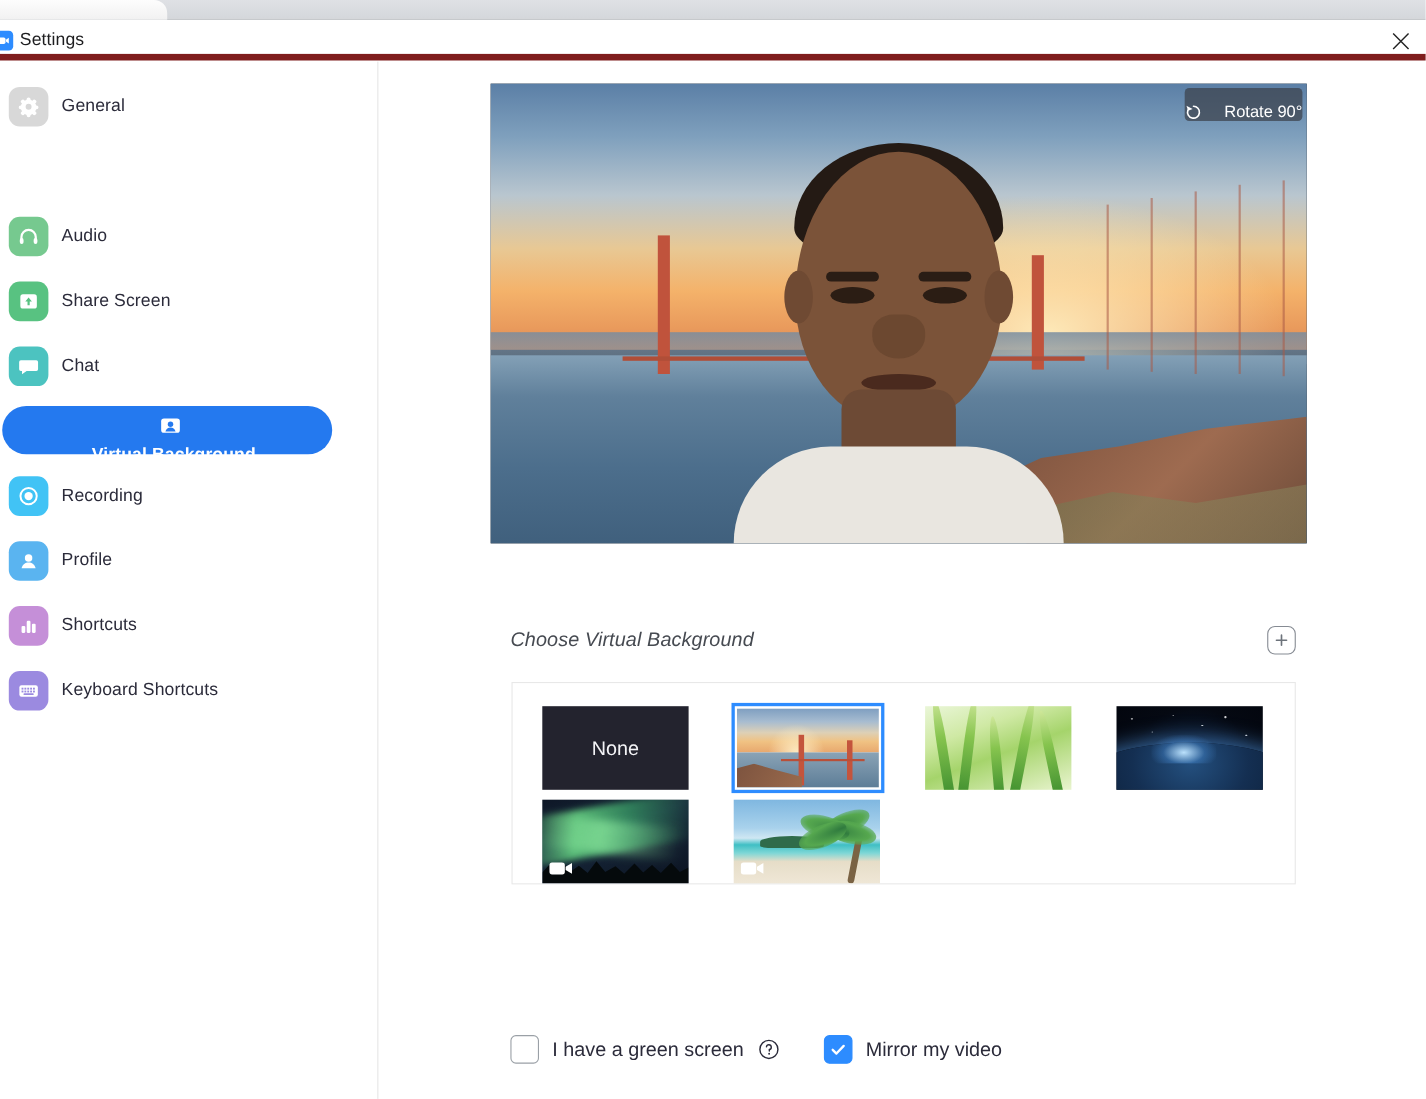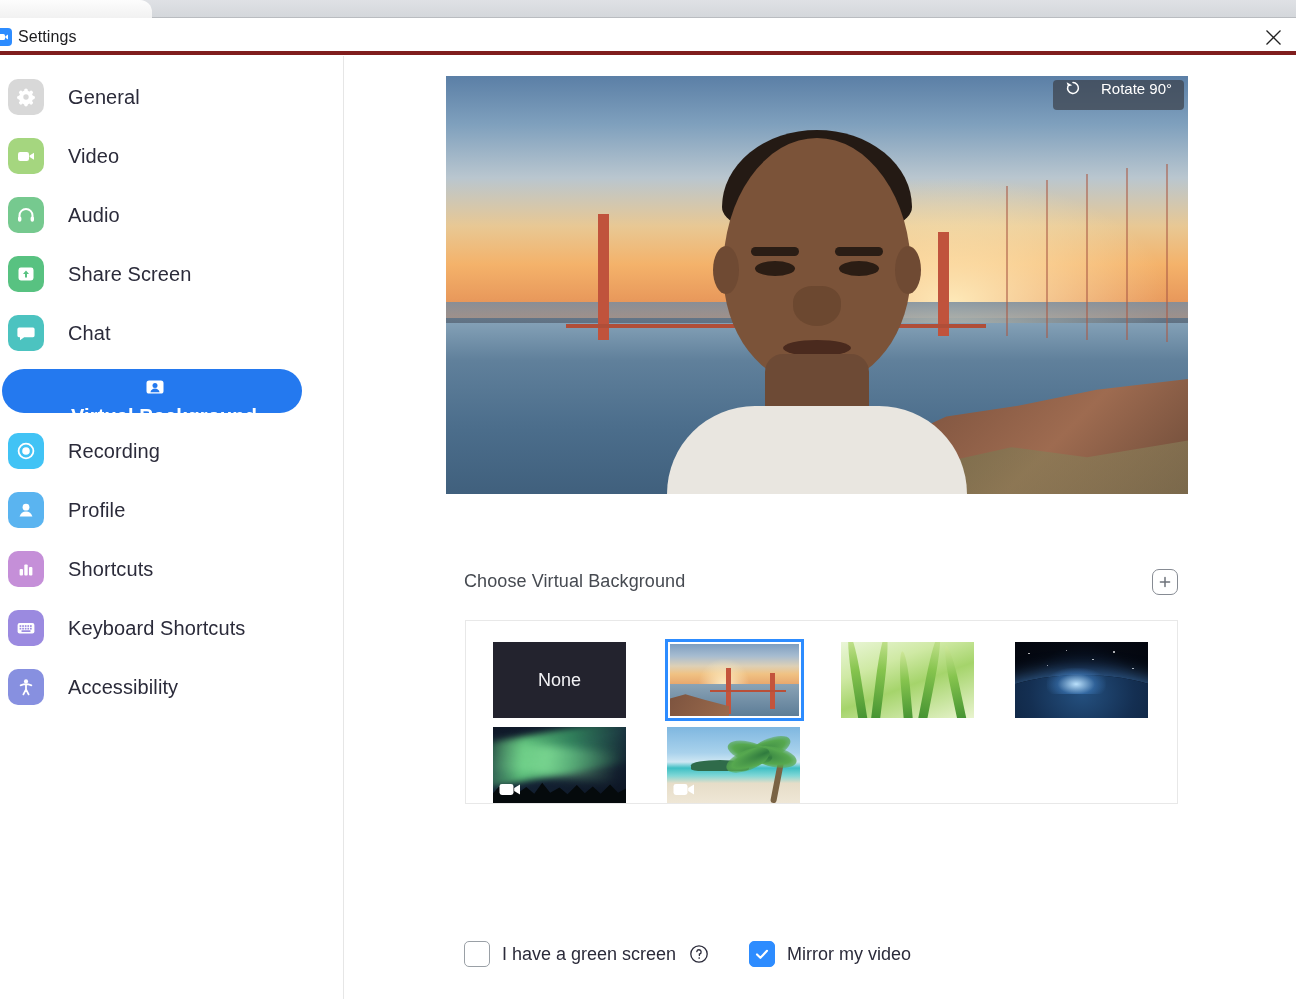--- a/index.html
+++ b/index.html
@@ -19,21 +19,21 @@
   .top-tab {
     position: absolute; left: 0; top: 0; width: 152px; height: 18px;
     background: linear-gradient(#fdfdfd, #f1f1f1);
     border-top-right-radius: 12px;
   }
 
   
   .titlebar {
     position: absolute; left: 0; top: 19px; width: 1296px; height: 36px;
     background: #ffffff;
-    border-bottom: 4px solid #7f1d1d;
+    border-bottom: 6px solid #7f1d1d;
   }
   .app-badge {
     position: absolute; left: -6px; top: 9px; width: 18px; height: 18px;
     background: #2d8cff; border-radius: 4px;
     display: flex; align-items: center; justify-content: center;
   }
   .app-badge svg { display: block; }
   .title-text {
     position: absolute; left: 18px; top: 8px;
     font-size: 16px; color: #1d1d1f; line-height: 20px;
@@ -58,21 +58,21 @@
     border-radius: 22px; cursor: pointer;
   }
   .nav-item.active { background: #2479ef; flex-direction: column; }
   .nav-icon {
     width: 36px; height: 36px; border-radius: 10px; margin-left: 6px;
     flex: 0 0 36px;
     display: flex; align-items: center; justify-content: center;
   }
   .nav-item.active .nav-icon { background: transparent; }
   .nav-label {
-    margin-left: 24px; font-size: 20px; color: #2b2b3a; letter-spacing: .1px;
+    margin-left: 12px; font-size: 16px; color: #2b2b3a; letter-spacing: .1px;
   }
   .nav-item.active .nav-label { color: #ffffff; font-weight: bold; }
   .nav-icon svg { display: block; }
 
   
   .main {
     position: absolute; left: 345px; top: 56px; width: 951px; height: 943px;
     background: #ffffff;
   }
 
@@ -155,30 +155,30 @@
     width: 48px; height: 40px; background: #6c4830;
     border-radius: 40% 40% 50% 50%;
   }
   .p-mouth {
     position: absolute; left: 50%; transform: translateX(-50%); bottom: 138px;
     width: 68px; height: 16px; background: #4a2a1e; border-radius: 50%;
   }
 
   .rotate-btn {
     position: absolute; right: 4px; top: 4px;
-    height: 30px; padding: 0 12px;
+    height: 30px; padding: 0 0;
     background: rgba(60,65,75,.72); border-radius: 4px;
-    display: flex; align-items: flex-start; gap: 20px;
+    display: flex; align-items: flex-end; gap: 20px;
     color: #ffffff; font-size: 15px; cursor: pointer;
   }
   .rotate-btn svg { display: block; }
 
   
   .choose-row {
-    position: absolute; left: 119px; top: 513px; width: 714px; height: 34px;
+    position: absolute; left: 119px; top: 513px; width: 714px; height: 34px; font-style: italic;
   }
   .choose-title {
     position: absolute; left: 0; top: 2px;
     font-size: 18px; color: #464a51; letter-spacing: .1px;
   }
   .add-btn {
     position: absolute; right: 0; top: 0; width: 26px; height: 26px;
     border: 1.6px solid #868b93; border-radius: 7px;
     display: flex; align-items: center; justify-content: center;
     cursor: pointer;
@@ -339,29 +339,20 @@
   <div class="nav-item" style="top:19px">
     <div class="nav-icon" style="background:#d8d8d8">
       <svg width="22" height="22" viewBox="0 0 22 22">
         <path fill="#ffffff" d="M11 2.6c1 0 1.8.8 1.8 1.8v.3a6.6 6.6 0 0 1 1.6.9l.3-.2a1.8 1.8 0 1 1 2.5 2.5l-.2.3c.4.5.7 1 .9 1.6h.3a1.8 1.8 0 1 1 0 3.6h-.3a6.6 6.6 0 0 1-.9 1.6l.2.3a1.8 1.8 0 1 1-2.5 2.5l-.3-.2a6.6 6.6 0 0 1-1.6.9v.3a1.8 1.8 0 1 1-3.6 0v-.3a6.6 6.6 0 0 1-1.6-.9l-.3.2a1.8 1.8 0 1 1-2.5-2.5l.2-.3a6.6 6.6 0 0 1-.9-1.6h-.3a1.8 1.8 0 1 1 0-3.6h.3c.2-.6.5-1.1.9-1.6l-.2-.3a1.8 1.8 0 1 1 2.5-2.5l.3.2c.5-.4 1-.7 1.6-.9v-.3c0-1 .8-1.8 1.8-1.8z"></path>
         <circle cx="11" cy="11" r="2.7" fill="#d8d8d8"></circle>
       </svg>
     </div>
     <div class="nav-label">General</div>
   </div>
 
-  <div class="nav-item" style="top:78px">
-    <div class="nav-icon" style="background:#a5d67f">
-      <svg width="22" height="22" viewBox="0 0 22 22">
-        <rect x="3" y="7" width="11" height="9" rx="2.2" fill="#ffffff"></rect>
-        <path d="M14.6 10.6 L19 7.8 v7 l-4.4-2.8 Z" fill="#ffffff"></path>
-      </svg>
-    </div>
-    <div class="nav-label">Video</div>
-  </div>
 
   <div class="nav-item" style="top:137px">
     <div class="nav-icon" style="background:#76c98f">
       <svg width="22" height="22" viewBox="0 0 22 22">
         <path d="M4.5 14.5v-3a6.5 6.5 0 0 1 13 0v3" stroke="#ffffff" stroke-width="2" fill="none" stroke-linecap="round"></path>
         <rect x="3" y="12.4" width="3.4" height="5.4" rx="1.7" fill="#ffffff"></rect>
         <rect x="15.6" y="12.4" width="3.4" height="5.4" rx="1.7" fill="#ffffff"></rect>
       </svg>
     </div>
     <div class="nav-label">Audio</div>
@@ -443,29 +434,20 @@
           <rect x="9.8" y="10.8" width="1.7" height="1.7"></rect>
             <rect x="12.4" y="10.8" width="1.7" height="1.7"></rect>
           <rect x="15" y="10.8" width="1.7" height="1.7"></rect>
           <rect x="6.4" y="13.2" width="9.2" height="1.7" rx=".6"></rect>
         </g>
       </svg>
     </div>
     <div class="nav-label">Keyboard Shortcuts</div>
   </div>
 
-  <div class="nav-item" style="top:609px">
-    <div class="nav-icon" style="background:#8790e0">
-      <svg width="22" height="22" viewBox="0 0 22 22">
-        <circle cx="11" cy="5.4" r="2.1" fill="#ffffff"></circle>
-        <path d="M11 8.2c-2 0-4 .6-5.4 1.1m5.4-1.1c2 0 4 .6 5.4 1.1M11 8.2v5.2m0 0-2.6 5m2.6-5 2.6 5" stroke="#ffffff" stroke-width="1.8" fill="none" stroke-linecap="round"></path>
-      </svg>
-    </div>
-    <div class="nav-label">Accessibility</div>
-  </div>
 </div>
 
 <div class="main">
 
   <div class="preview">
     <div class="sky"></div>
     <div class="sky-glow"></div>
     <div class="hills"></div>
     <div class="water2"></div>
 

